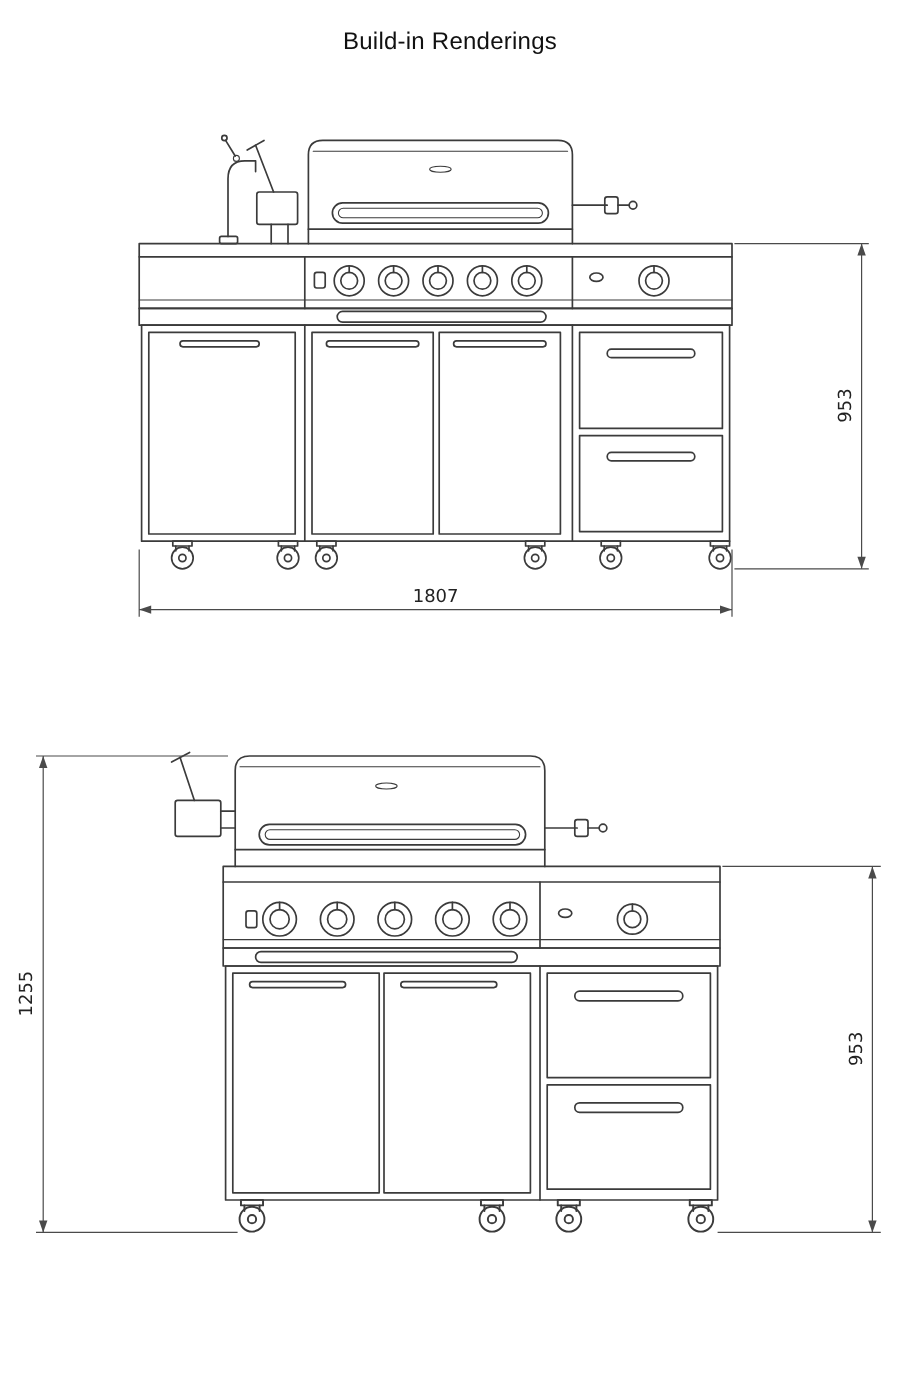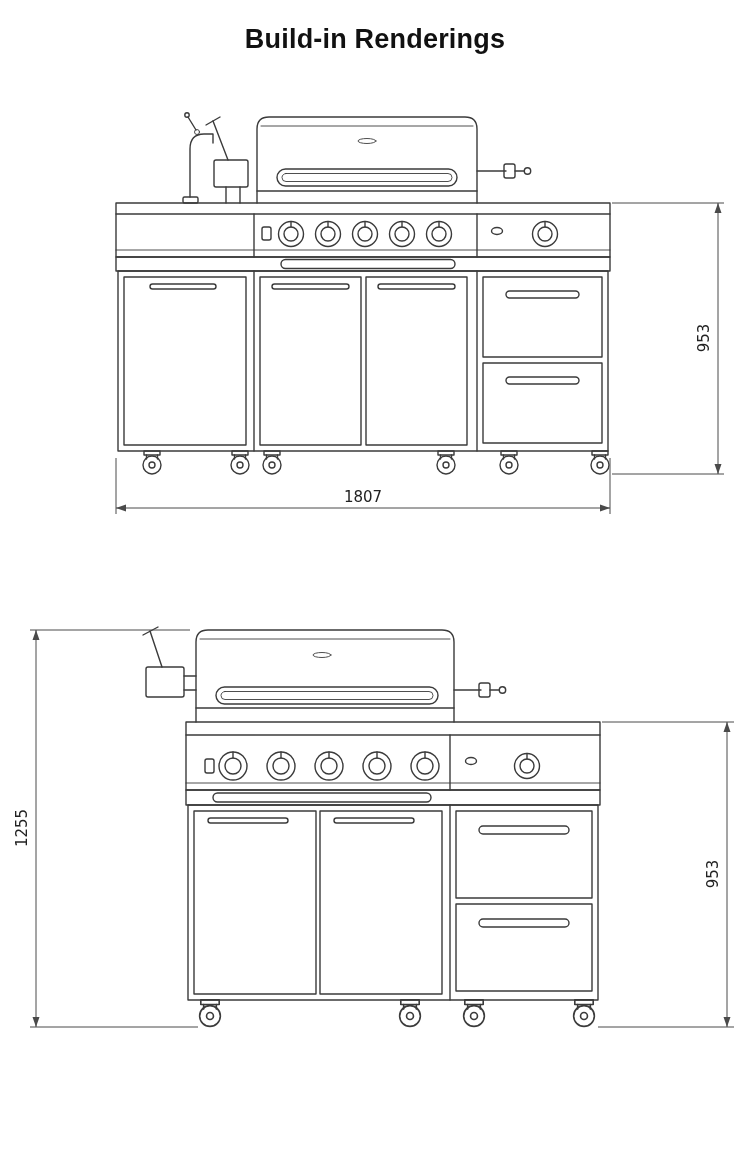--- a/index.html
+++ b/index.html
@@ -1,19 +1,19 @@
 <!DOCTYPE html>
 <html><head>
 <meta charset="utf-8">
 <style>
   html,body{margin:0;padding:0;background:#ffffff;}
   .page{position:relative;width:750px;height:1155px;background:#ffffff;overflow:hidden;
         font-family:"Liberation Sans","DejaVu Sans",sans-serif;}
   .page-title{position:absolute;top:24px;left:0;width:100%;margin:0;text-align:center;
-        font-size:27px;font-weight:700;color:#111;letter-spacing:.2px;}
+        font-size:20px;font-weight:400;color:#111;letter-spacing:.2px;}
   svg{position:absolute;top:0;left:0;}
   .ln{fill:none;stroke:#3b3b3b;stroke-width:1.4;stroke-linecap:round;stroke-linejoin:round;}
   .lnt{fill:none;stroke:#3b3b3b;stroke-width:.9;stroke-linecap:round;stroke-linejoin:round;}
   .dim{fill:none;stroke:#4a4a4a;stroke-width:1;}
   .arr{fill:#4a4a4a;stroke:none;}
   .dim-text{font-family:"DejaVu Sans","Liberation Sans",sans-serif;font-size:15px;fill:#222;}
 </style>
 </head>
 <body>
 

